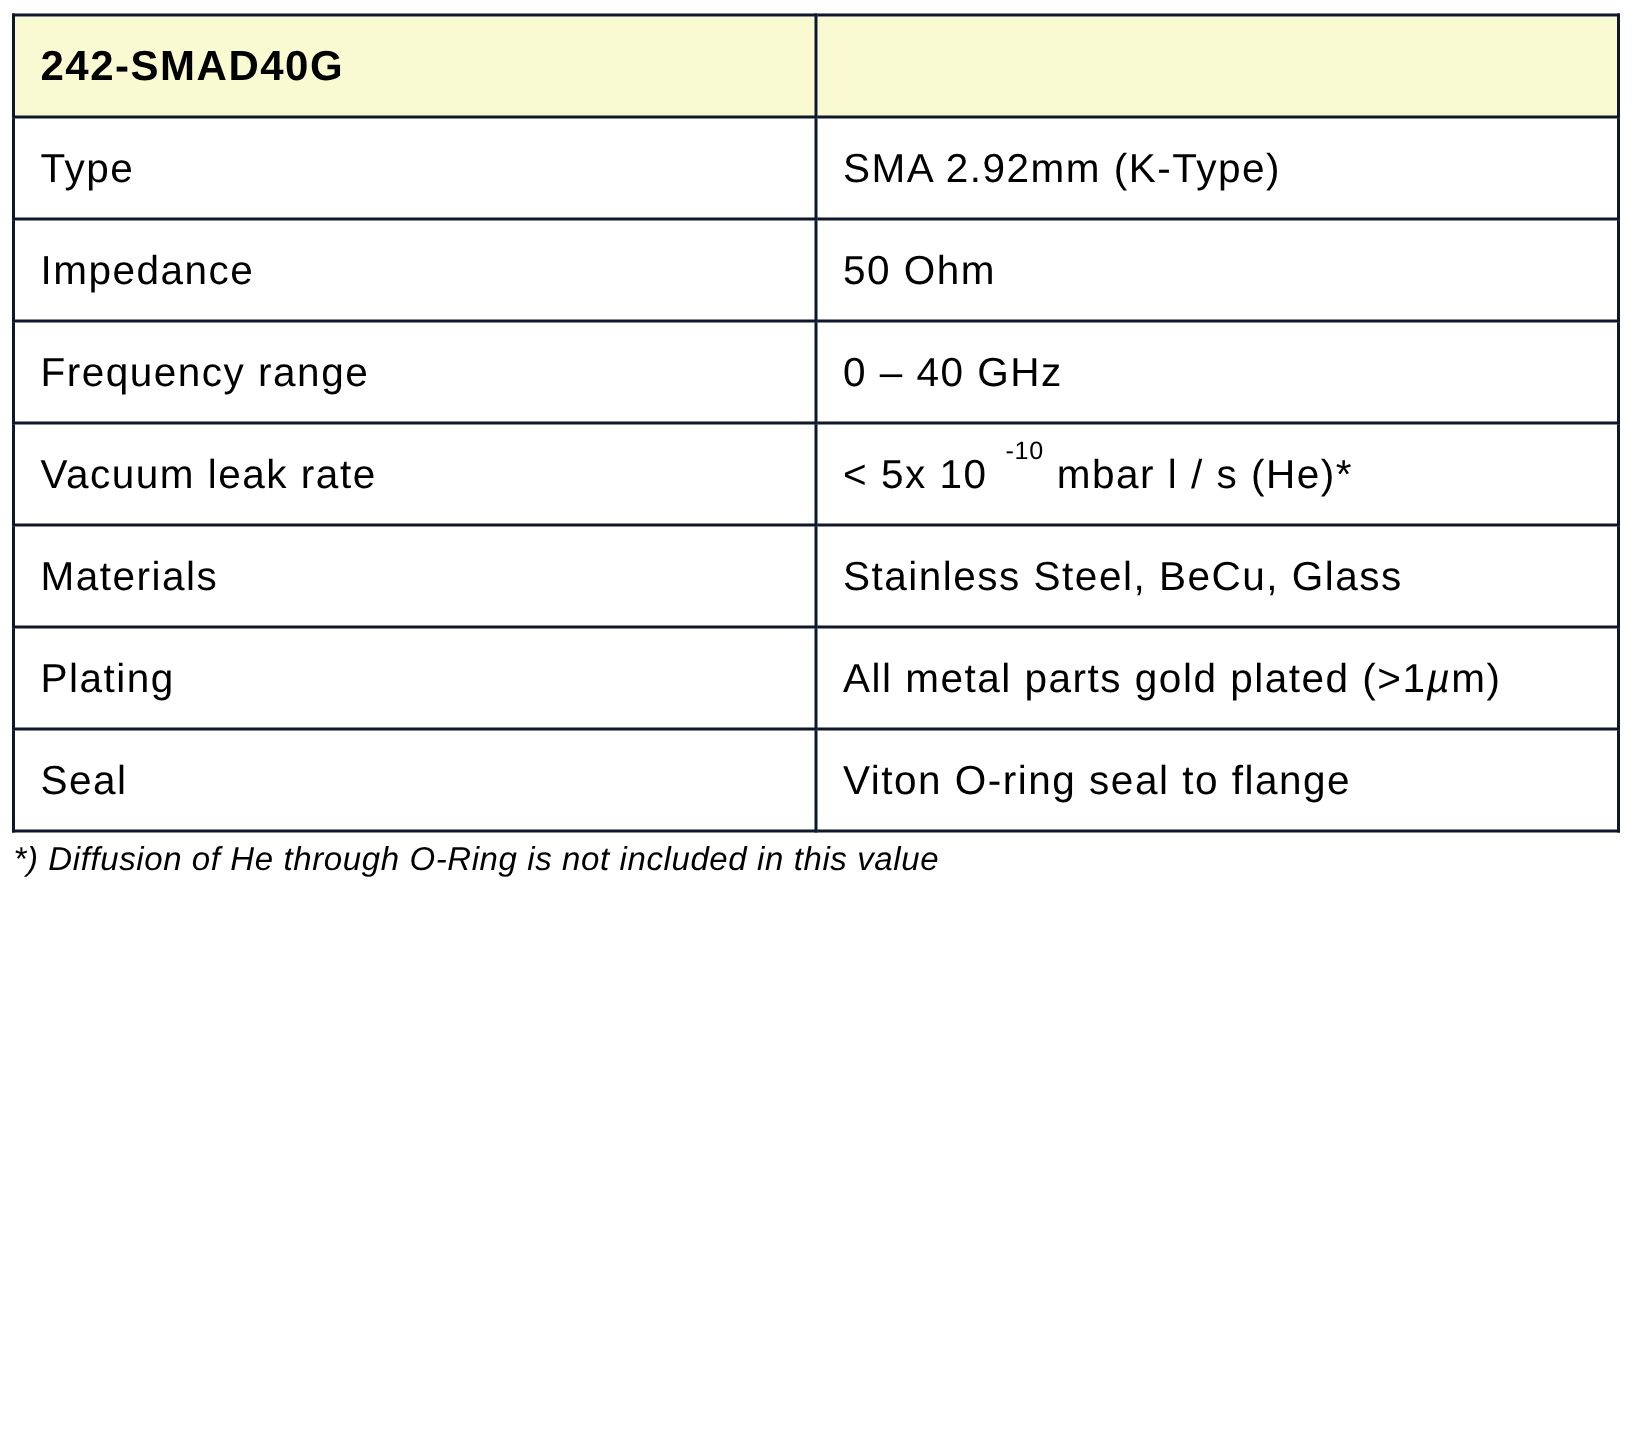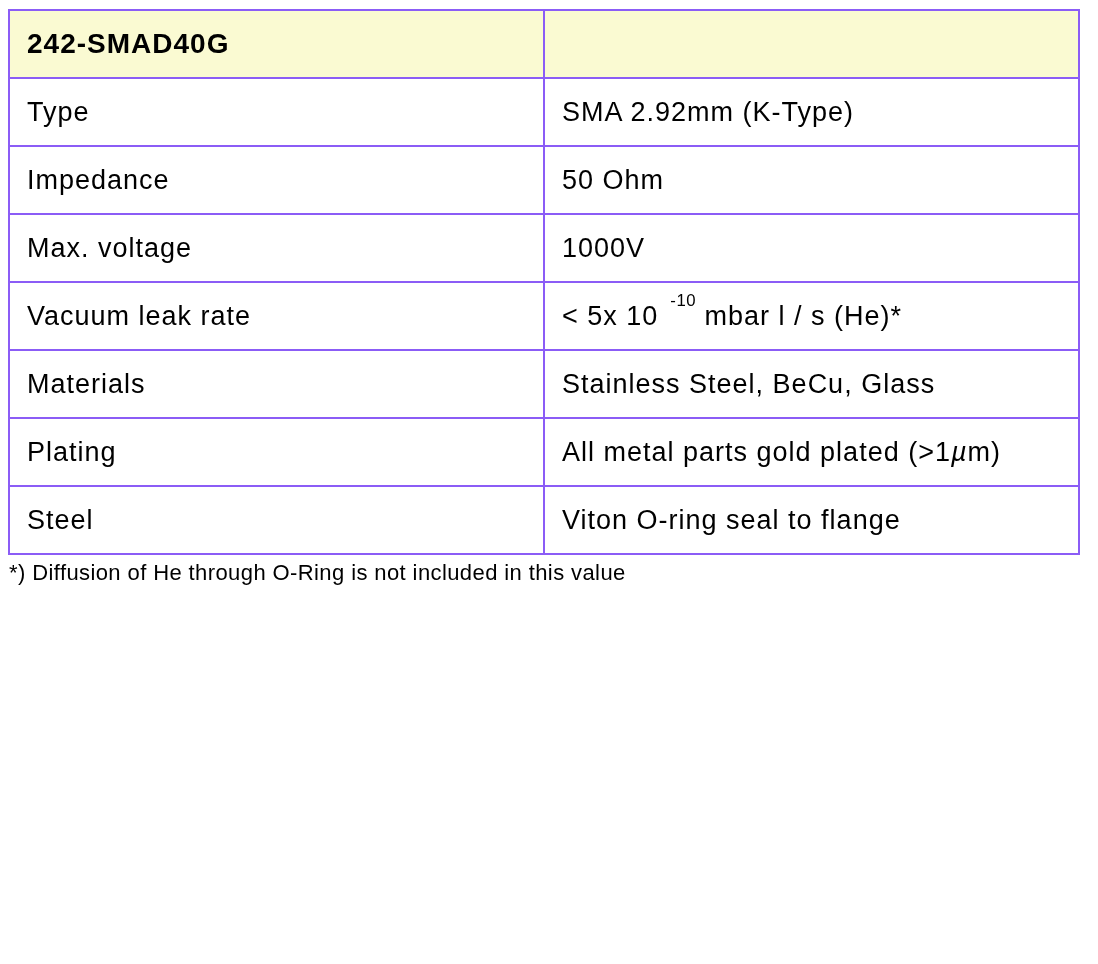--- a/index.html
+++ b/index.html
@@ -13,21 +13,21 @@
     overflow: hidden;
   }
   .spec-table {
     border-collapse: collapse;
     table-layout: fixed;
     margin: 9px 0 0 8px;
     width: 1072px;
   }
   .spec-table col { width: 50%; }
   .spec-table td, .spec-table th {
-    border: 2px solid #8b5cf6;
+    border: 2px solid #0f172a;
     height: 66px;
     padding: 0 6px 0 17px;
     font-size: 27px;
     font-weight: normal;
     letter-spacing: 1px;
     text-align: left;
     vertical-align: middle;
     white-space: pre-wrap;
     overflow: hidden;
   }
@@ -41,20 +41,21 @@
     position: relative;
     top: -0.55em;
     letter-spacing: 0.5px;
     margin-left: 12px;
   }
   .mu { font-style: italic; }
   .footnote {
     margin: 5px 0 0 9px;
     font-size: 22px;
     letter-spacing: 0.4px;
+    font-style: italic;
   }
 </style>
 </head>
 <body>
 
 <table class="spec-table">
   <colgroup>
       <col>
       <col>
     </colgroup>
@@ -65,35 +66,35 @@
   </tr>
   <tr>
     <td>Type</td>
     <td>SMA 2.92mm (K-Type)</td>
   </tr>
   <tr>
     <td>Impedance</td>
     <td>50 Ohm</td>
   </tr>
   <tr>
-    <td>Max. voltage</td>
-    <td>1000V</td>
+    <td>Frequency range</td>
+    <td>0 – 40 GHz</td>
   </tr>
   <tr>
     <td>Vacuum leak rate</td>
     <td><span>&lt; 5x 10</span><sup class="exp">-10</sup><span> mbar l / s (He)*</span></td>
   </tr>
   <tr>
     <td>Materials</td>
     <td>Stainless Steel, BeCu, Glass</td>
   </tr>
   <tr>
     <td>Plating</td>
     <td><span>All metal parts gold plated (&gt;1</span><span class="mu">µ</span><span>m)</span></td>
   </tr>
   <tr>
-    <td>Steel</td>
+    <td>Seal</td>
     <td>Viton O-ring seal to flange</td>
   </tr>
 </tbody>
   </table>
 
 <div class="footnote">*) Diffusion of He through O-Ring is not included in this value</div>
 
 </body></html>

